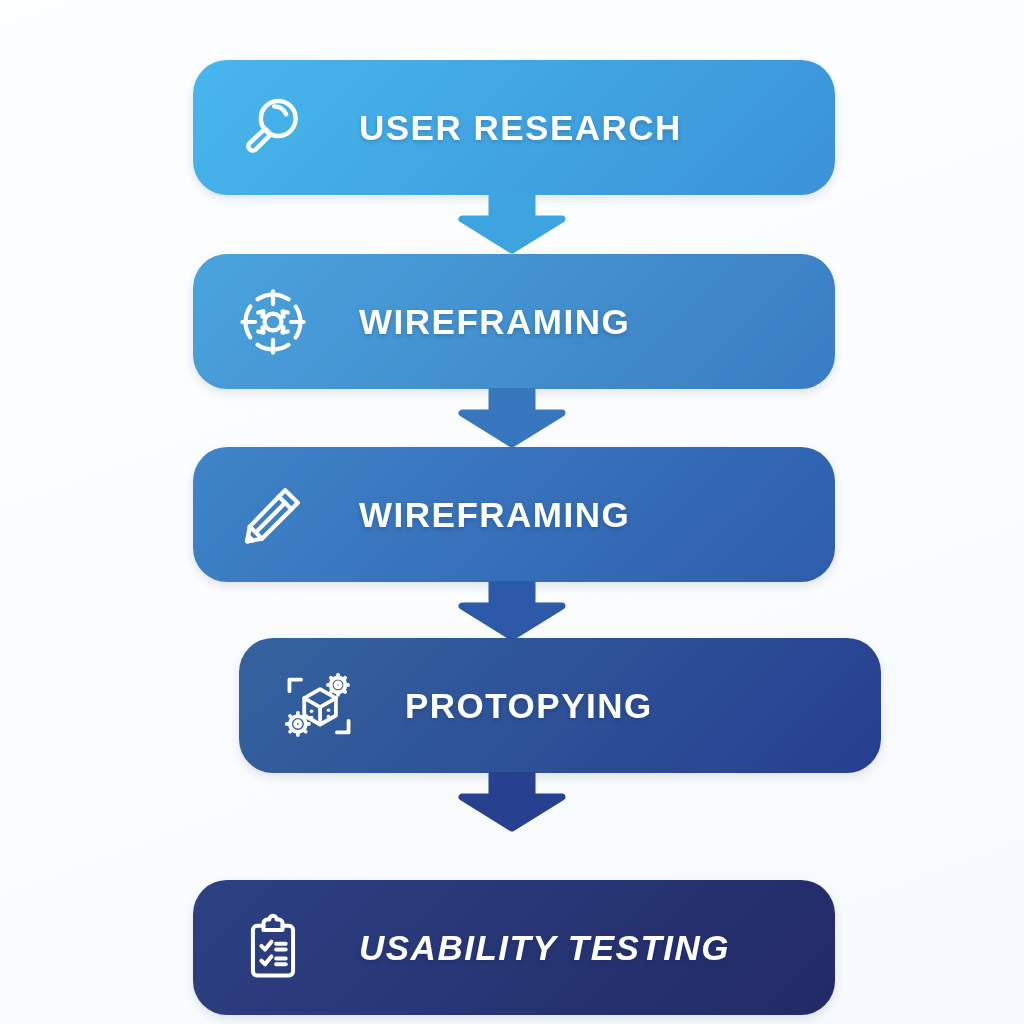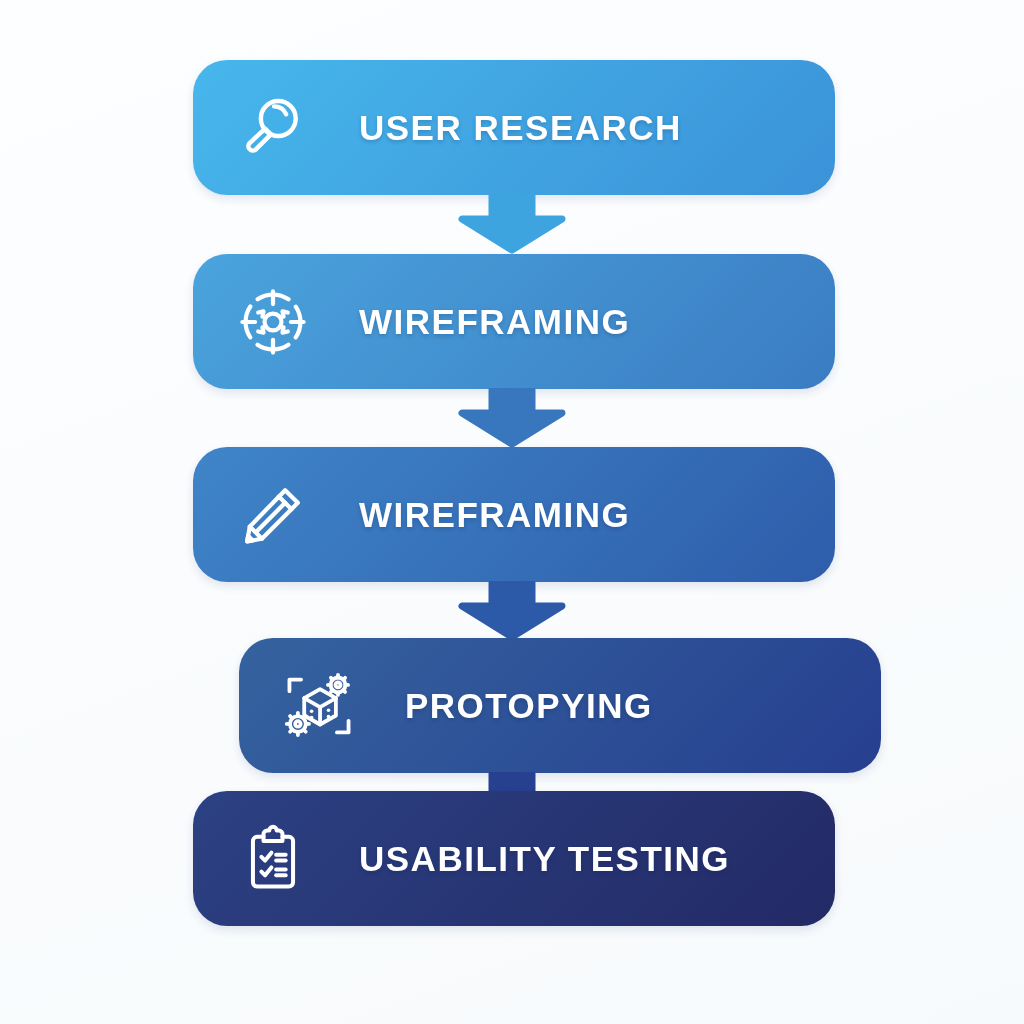--- a/index.html
+++ b/index.html
@@ -23,21 +23,21 @@
     display: flex;
     align-items: center;
     padding-left: 42px;
     box-sizing: border-box;
     box-shadow: 0 4px 10px rgba(30, 60, 120, 0.12);
   }
   .step-1 { top: 60px;  }
   .step-2 { top: 254px; }
   .step-3 { top: 447px; }
   .step-4 { top: 638px; margin-left: 46px; }
-  .step-5 { top: 791px; }
+  .step-5 { top: 880px; font-style: italic; }
   .step-icon {
     width: 76px; height: 76px;
     flex: 0 0 76px;
     display: flex; align-items: center; justify-content: center;
   }
   .step-label {
     margin-left: 48px;
     color: #ffffff;
     font-size: 35px;
     font-weight: bold;

